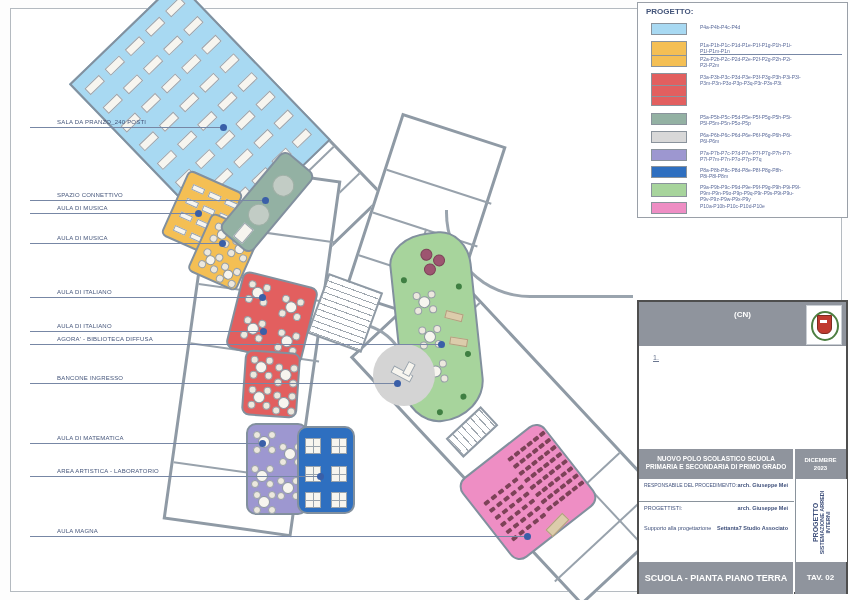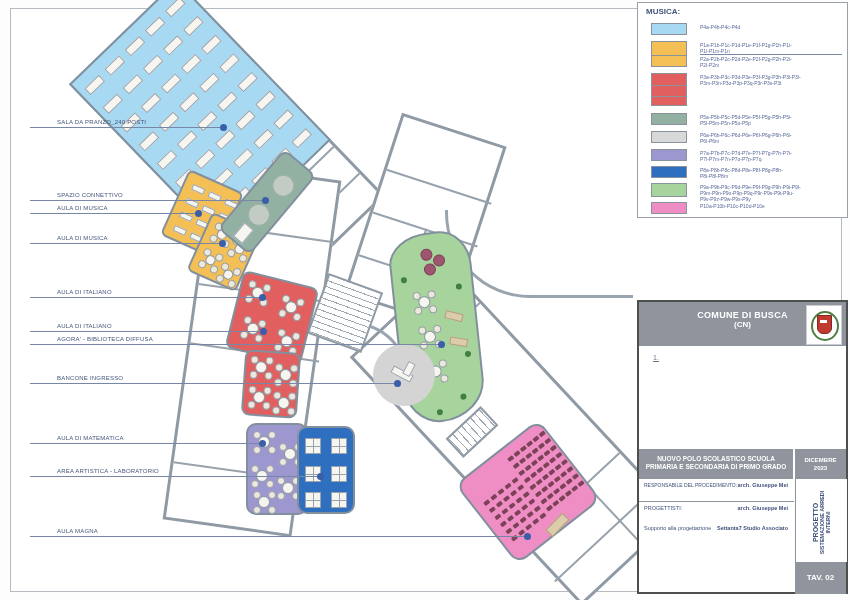--- a/index.html
+++ b/index.html
@@ -444,21 +444,21 @@
       <div class="ldot" style="left: 259px; top: 440px;"></div>
       <div class="leader" style="left: 30px; top: 476px; width: 290px;"></div>
       <div class="plabel" style="left: 57px; top: 468px;">AREA ARTISTICA - LABORATORIO</div>
       <div class="ldot" style="left: 317px; top: 473px;"></div>
       <div class="leader" style="left: 30px; top: 536px; width: 497px;"></div>
       <div class="plabel" style="left: 57px; top: 528px;">AULA MAGNA</div>
       <div class="ldot" style="left: 524px; top: 533px;"></div>
     </div>
 
   <div id="legend">
-    <div class="ltitle">MUSICA:</div>
+    <div class="ltitle">PROGETTO:</div>
     <div id="legend-rows">
         <div class="lrow" style="top: 20px; height: 12px;">
           <div class="lswatch" style="top: 0px; height: 12px; background: rgb(168, 217, 242);"></div>
           <div class="ltext" style="top: 1px;">
             <div>P4a-P4b-P4c-P4d</div>
           </div>
         </div>
         <div class="lrow" style="top: 38px; height: 26px;">
           <div class="lswatch" style="top: 0px; height: 26px; background: rgb(244, 191, 84);">
             <div class="lcell" style="top: 13px;"></div>
@@ -523,21 +523,20 @@
           <div class="lswatch" style="top: 0px; height: 12px; background: rgb(238, 142, 196);"></div>
           <div class="ltext" style="top: 1px;">
             <div>P10a-P10b-P10c-P10d-P10e</div>
           </div>
         </div>
       </div>
   </div>
 
   <div id="tblock">
     <div class="band hdr">
-      <div class="t1">COMUNE DI BUSCA</div>
       <div class="t2">(CN)</div>
     </div>
     <div class="logo">
       <div class="wreath"></div>
         <div class="shield">
           <i></i>
         </div>
     </div>
     <div class="note-mark">1.</div>
 
@@ -563,15 +562,16 @@
       <span class="val">Settanta7 Studio Associato</span>
     </div>
 
     <div class="sideband">
       <div class="sidetext">
         <div class="s1">PROGETTO</div>
         <div class="s2">SISTEMAZIONE ARREDI INTERNI</div>
       </div>
     </div>
 
+    <div class="band botband">SCUOLA - PIANTA PIANO TERRA</div>
     <div class="band tavband">TAV. 02</div>
   </div>
 </div>
 
 </body></html>

